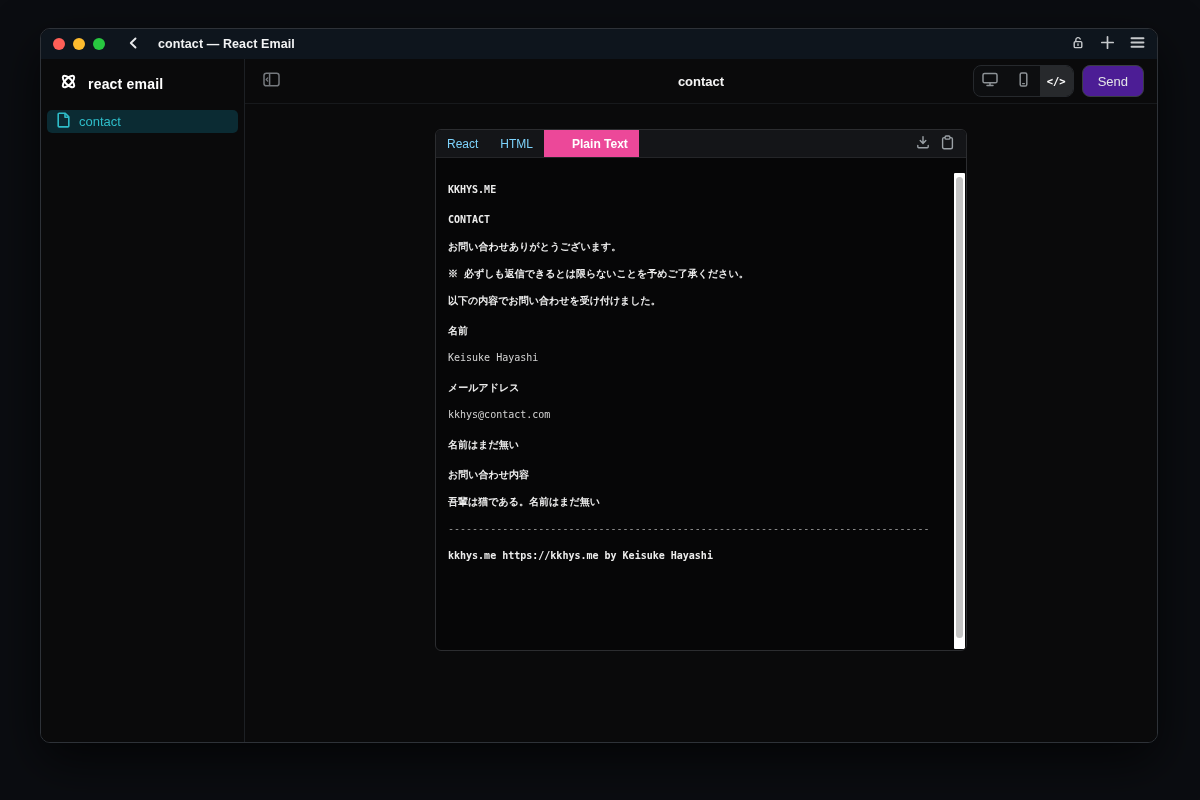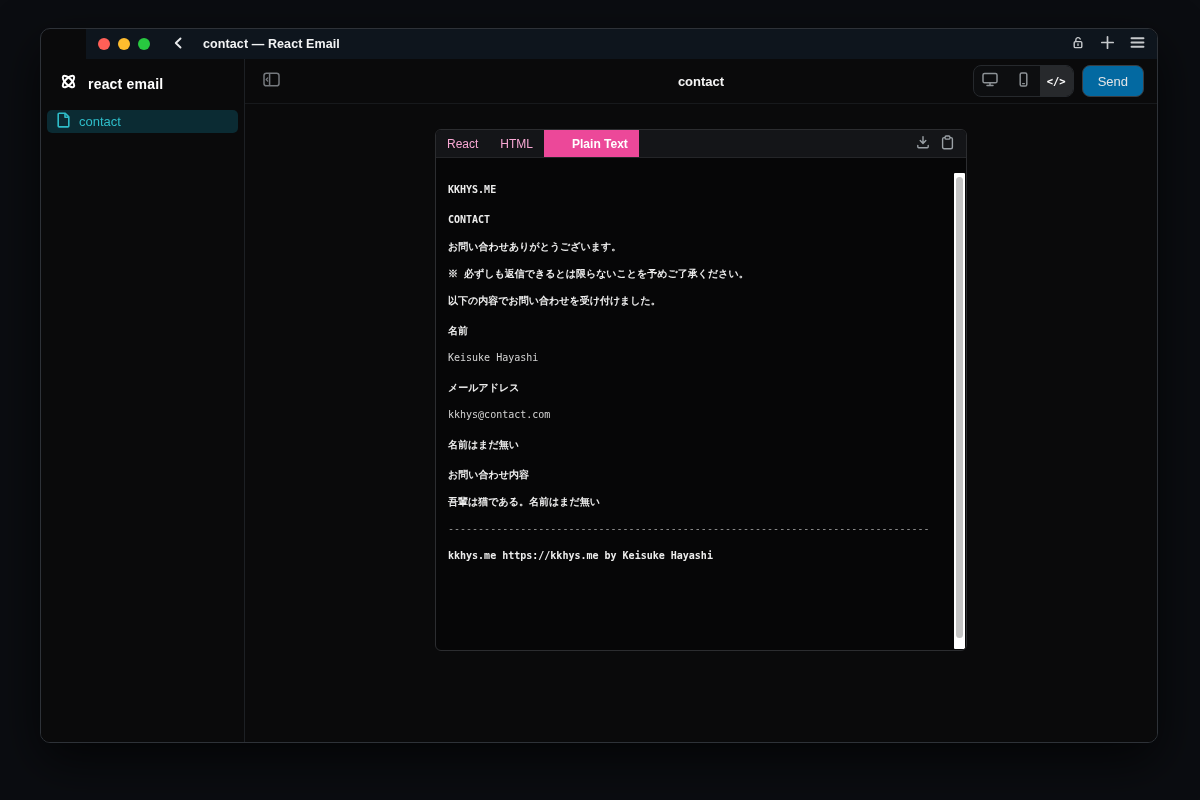--- a/index.html
+++ b/index.html
@@ -17,21 +17,21 @@
     width: 1118px; height: 715px;
     border: 1px solid #2e3238; border-radius: 10px;
     background: #0a0a0b; overflow: hidden;
     display: flex; flex-direction: column;
     box-shadow: 0 18px 50px rgba(0,0,0,.65);
   }
 
   
   .titlebar {
     flex: none; height: 30px; background: #0e151d;
-    display: flex; align-items: center; padding: 0 12px; margin-left: 45px;
+    display: flex; align-items: center; padding: 0 12px;
   }
   .traffic { display: flex; align-items: center; gap: 8px; }
   .dot { width: 12px; height: 12px; border-radius: 50%; display: inline-block; }
   .dot.red { background: #ff5f57; }
   .dot.yellow { background: #febc2e; }
   .dot.green { background: #28c840; }
   .tb-back { margin-left: 22px; background: none; border: none; display: flex; align-items: center; cursor: pointer; color: #e8eaec; }
   .tb-title { margin-left: 18px; color: #f2f3f4; font-size: 12.5px; font-weight: 700; letter-spacing: .1px; }
   .tb-right { margin-left: auto; display: flex; align-items: center; gap: 15px; color: #c6c9cc; }
   .tb-icon-btn { background: none; border: none; color: #c6c9cc; display: flex; align-items: center; cursor: pointer; }
@@ -67,36 +67,36 @@
     background: #0d0e10; overflow: hidden;
   }
   .seg-btn {
     width: 33px; border: none; background: transparent; color: #8d9296;
     display: flex; align-items: center; justify-content: center; cursor: pointer;
   }
   .seg-btn.active { background: #27292c; color: #ffffff; }
   .code-glyph { font-family: "DejaVu Sans Mono", monospace; font-size: 10.5px; font-weight: 700; }
   .send-btn {
     height: 32px; padding: 0 15px; border: 1px solid #393d42; border-radius: 8px;
-    background: #0369a1; color: #e3e5e7; font-size: 13px; font-weight: 500;
+    background: #4c1d95; color: #e3e5e7; font-size: 13px; font-weight: 500;
     font-family: "Liberation Sans", sans-serif; cursor: pointer;
   }
 
   
   .content { flex: 1; padding-top: 25px; display: flex; justify-content: center; }
   .panel {
     width: 532px; height: 522px; border: 1px solid #2c2d30; border-radius: 6px;
     background: #060607; display: flex; flex-direction: column; overflow: hidden;
   }
   .tabbar {
     flex: none; height: 28px; background: #141518; border-bottom: 1px solid #242528;
     display: flex; align-items: stretch;
   }
   .tab {
-    padding: 0 11px; border: none; background: transparent; color: #f9a8d4;
+    padding: 0 11px; border: none; background: transparent; color: #7dd3fc;
     font-size: 12px; font-family: "Liberation Sans", sans-serif;
     display: flex; align-items: center; cursor: pointer;
   }
   .tab.active { background: #ec4899; color: #ffffff; font-weight: 700; padding-left: 28px; }
   .tab-actions { margin-left: auto; display: flex; align-items: center; gap: 11px; padding-right: 12px; }
   .action-btn { background: none; border: none; color: #9aa0a5; display: flex; align-items: center; cursor: pointer; }
 
   .email-body {
     flex: 1; position: relative; overflow: hidden;
     padding: 9px 30px 0 12px;

